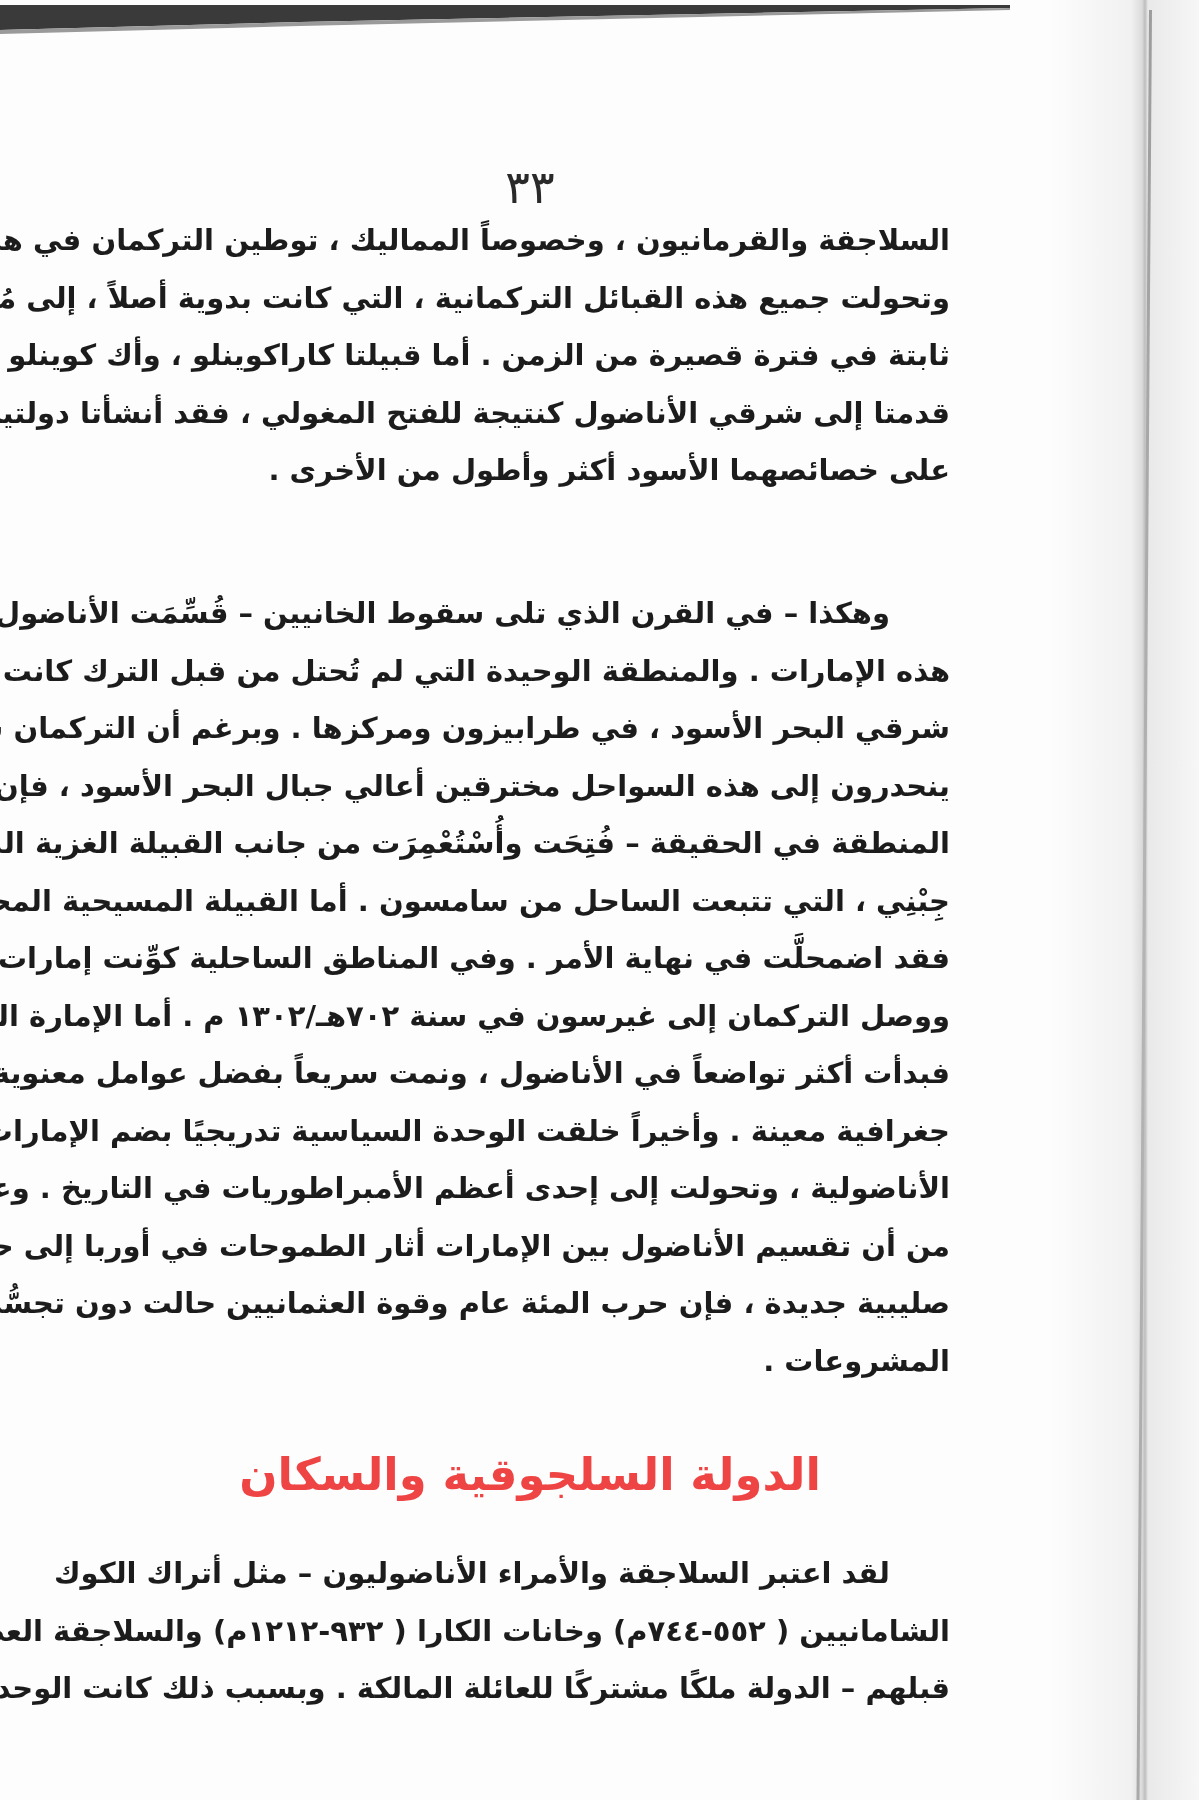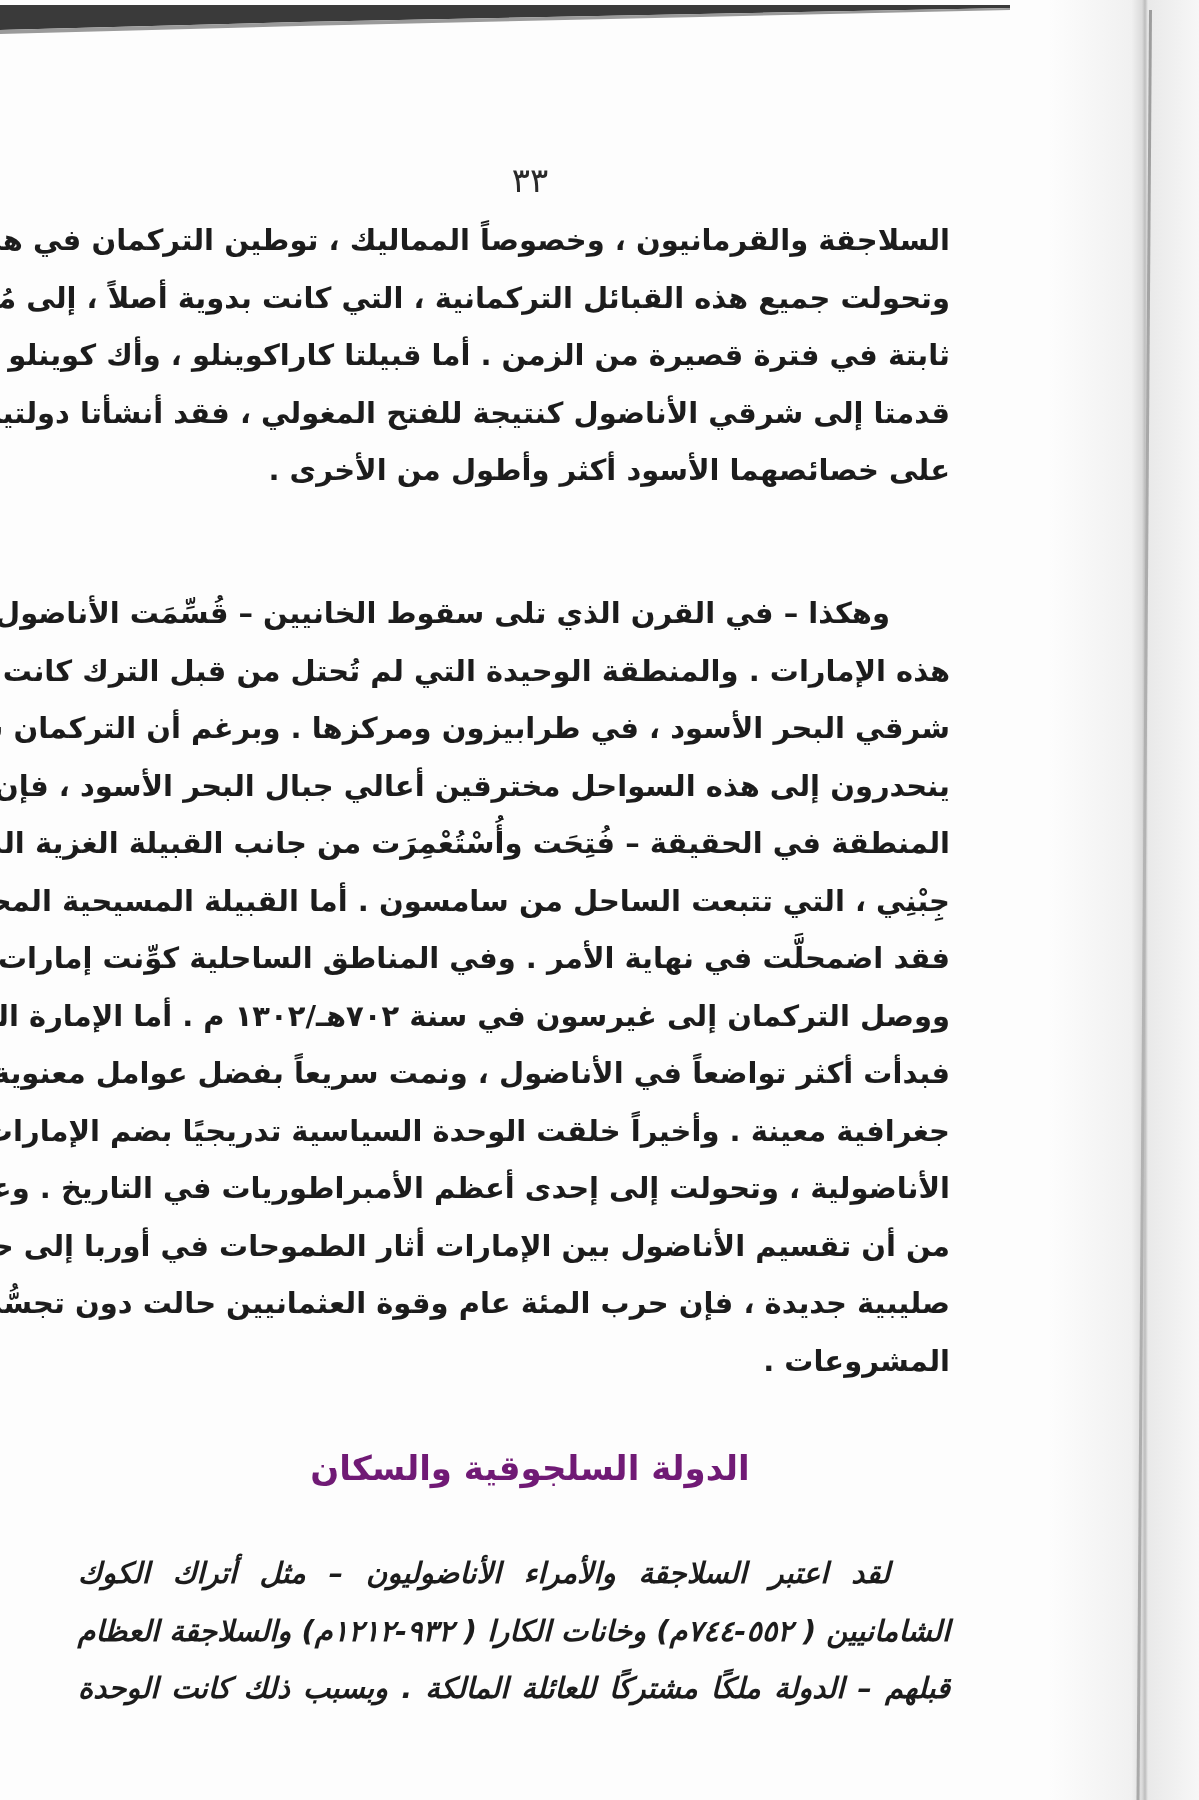--- a/index.html
+++ b/index.html
@@ -50,21 +50,21 @@
       background: linear-gradient(to bottom, #9c9c9c, #b5b5b5 50%, #a9a9a9);
       transform: rotate(0.4deg);
       transform-origin: top;
     }
     .page-number {
       position: absolute;
       top: 160px;
       left: 0;
       width: 1060px;
       text-align: center;
-      font-size: 34px;
+      font-size: 46px;
       color: #2a2a2a;
       font-family: "DejaVu Sans", sans-serif;
     }
     .text-block {
       position: absolute;
       left: 78px;
       width: 872px;
       direction: rtl;
       color: #1c1c1c;
       font-family: "DejaVu Sans", sans-serif;
@@ -89,25 +89,25 @@
     #para1 { top: 212px; }
     #para2 { top: 585px; }
     #heading {
       position: absolute;
       top: 1448px;
       left: 0;
       width: 1060px;
       text-align: center;
       direction: rtl;
       font-family: "DejaVu Sans", sans-serif;
-      font-size: 34px;
+      font-size: 45px;
       font-weight: bold;
-      color: #701a75;
+      color: #ef4444;
     }
-    #para3 { top: 1545px; font-style: italic; }
+    #para3 { top: 1545px; }
   </style>
 </head>
 <body>
 
 <div class="page">
 
   <svg class="top-edge" viewBox="0 0 1199 40" preserveAspectRatio="none">
     <polygon points="0,5 1010,5 1010,8 700,14 300,22 0,30" fill="#3a3a3a"></polygon>
     <polygon points="0,30 300,22 700,14 1010,8 1010,10 700,17 300,26 0,34" fill="#9a9a9a"></polygon>
   </svg>

